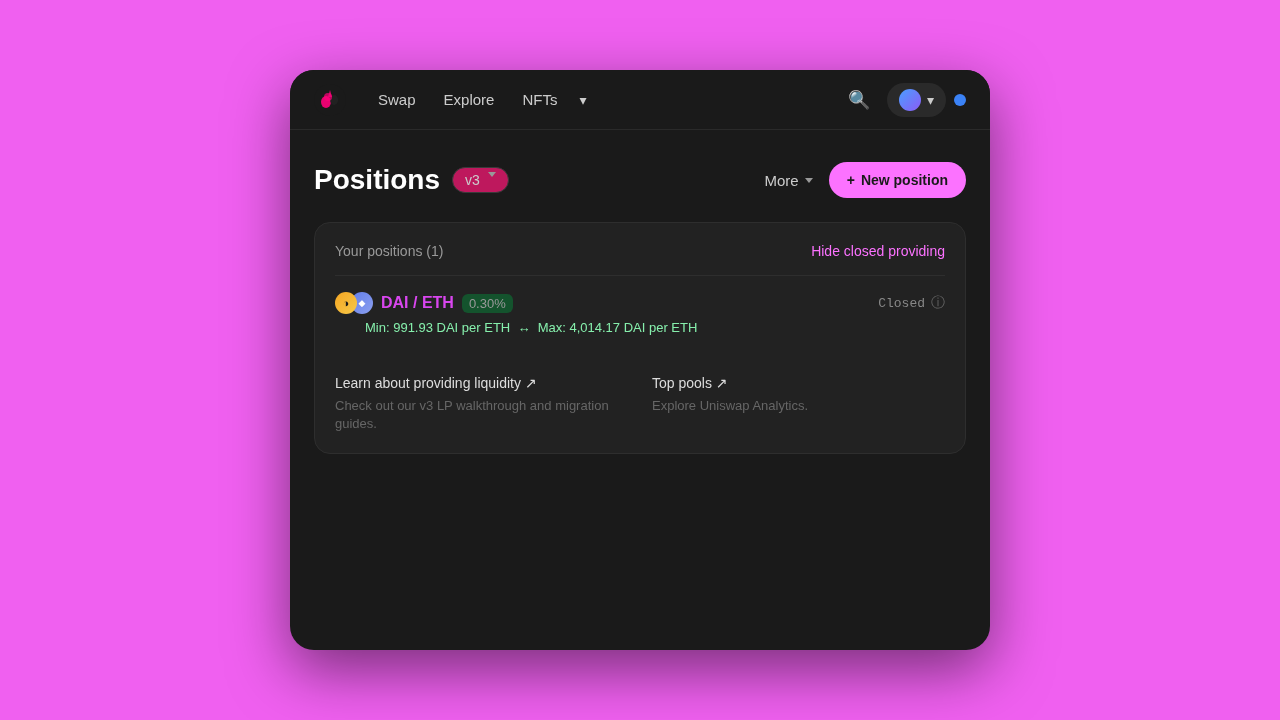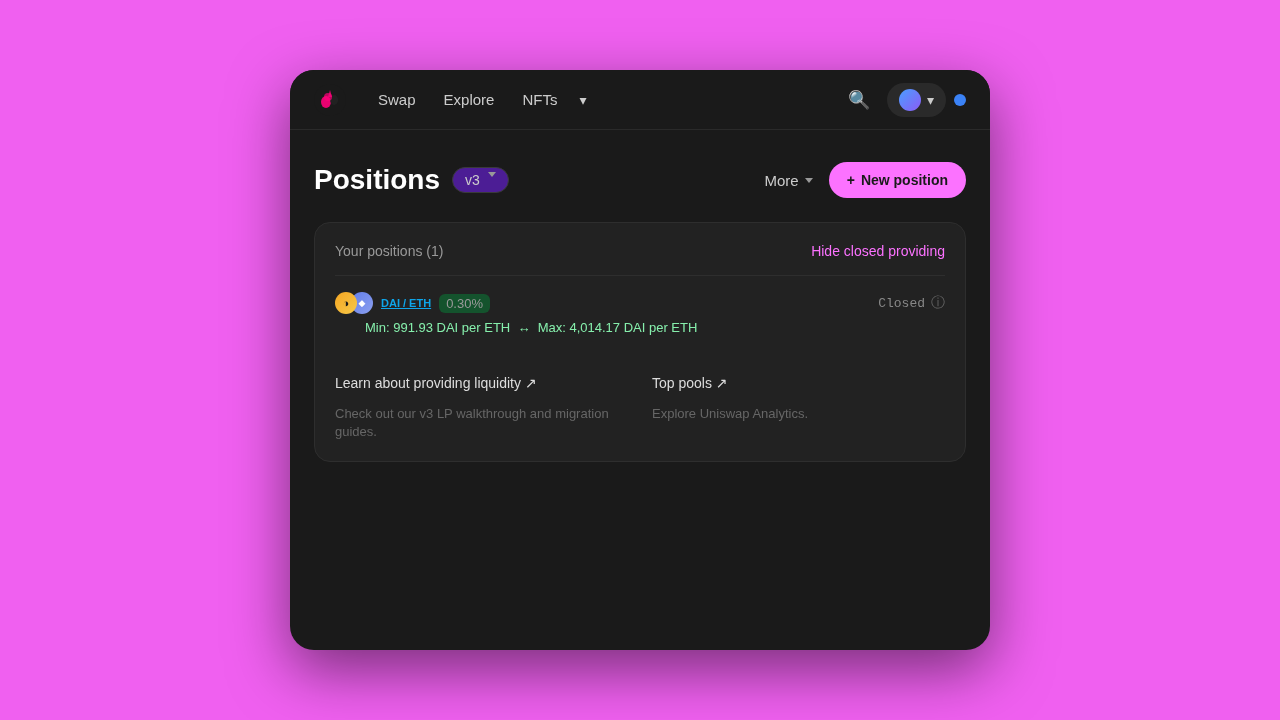--- a/index.html
+++ b/index.html
@@ -134,21 +134,21 @@
       gap: 12px;
     }
 
     .page-title {
       color: #fff;
       font-size: 28px;
       font-weight: 600;
     }
 
     .version-badge {
-      background: #4c1d95;
+      background: #be185d;
       border: 1px solid #3a3a3a;
       border-radius: 20px;
       padding: 4px 12px;
       display: flex;
       align-items: flex-start;
       gap: 6px;
       cursor: pointer;
       color: #ccc;
       font-size: 14px;
       font-weight: 500;
@@ -259,24 +259,23 @@
       display: flex;
       align-items: center;
       justify-content: center;
       font-size: 9px;
       color: #fff;
       margin-left: -6px;
       position: relative;
     }
 
     .position-pair {
-      color: #0ea5e9;
-      font-size: 11px;
+      color: #d946ef;
+      font-size: 16px;
       font-weight: 600;
-      text-decoration: underline;
     }
 
     .position-fee {
       color: #999;
       font-size: 13px;
       background: #14532d;
       padding: 2px 7px;
       border-radius: 6px;
     }
 
@@ -313,21 +312,21 @@
     }
 
     .info-card {
       flex: 1;
     }
 
     .info-card-title {
       color: #ddd;
       font-size: 14px;
       font-weight: 500;
-      margin-bottom: 14px;
+      margin-bottom: 6px;
       display: flex;
       align-items: center;
       gap: 4px;
     }
 
     .info-card-desc {
       color: #666;
       font-size: 13px;
       line-height: 1.4;
     }

